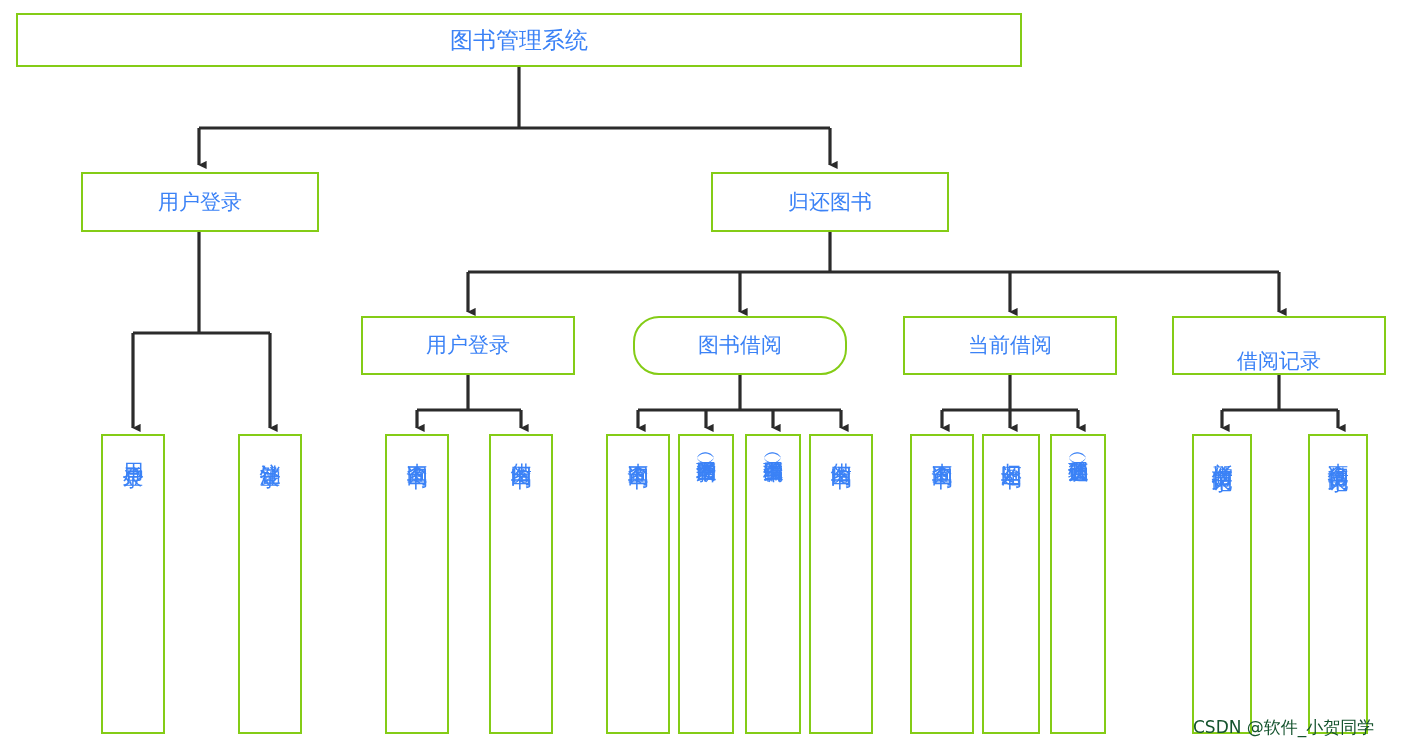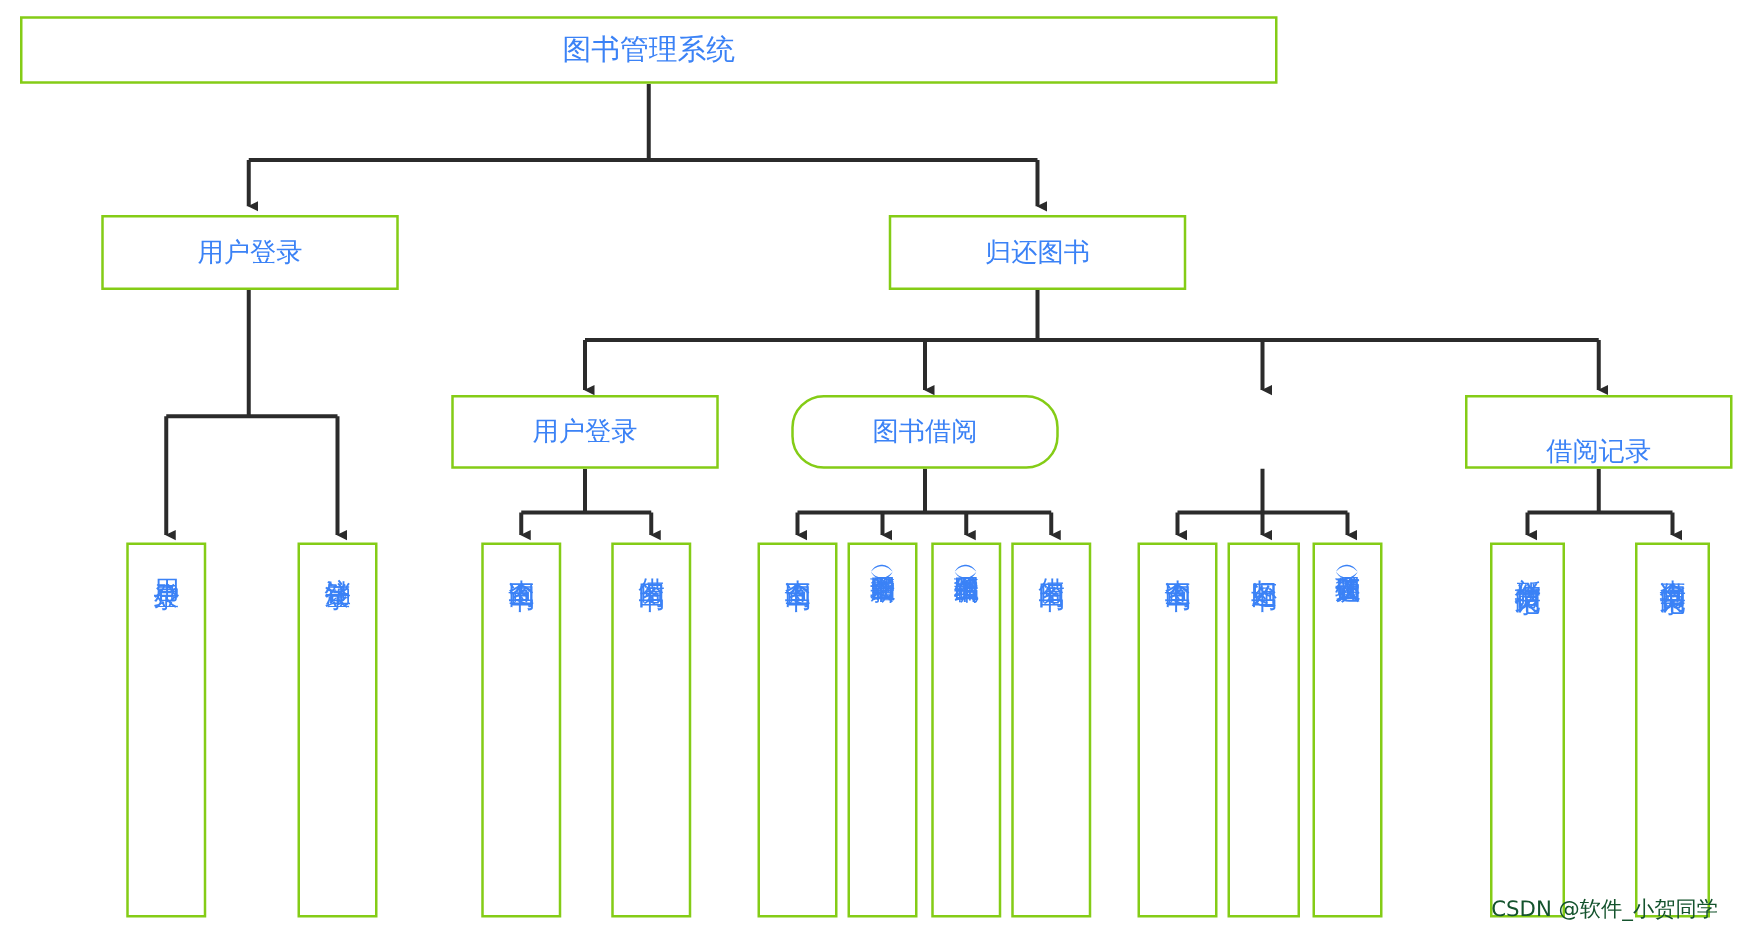--- a/index.html
+++ b/index.html
@@ -146,20 +146,23 @@
   </div>
 
   <div class="node horiz" style="left:361px; top:316px; width:214px; height:59px;">
     <span class="node-label">用户登录</span>
   </div>
 
   <div class="node horiz" style="left:633px; top:316px; width:214px; height:59px;border-radius:26px;">
     <span class="node-label">图书借阅</span>
   </div>
 
+  <div class="node horiz" style="left:903px; top:316px; width:214px; height:59px;">
+    <span class="node-label">当前借阅</span>
+  </div>
 
   <div class="node horiz" style="left:1172px; top:316px; width:214px; height:59px;align-items:flex-end;">
     <span class="node-label">借阅记录</span>
   </div>
 
   <div class="node vert" style="left:101px; top:434px; width:64px; height:300px;">
     <span class="node-label">用户登录</span>
   </div>
 
   <div class="node vert" style="left:238px; top:434px; width:64px; height:300px;">

